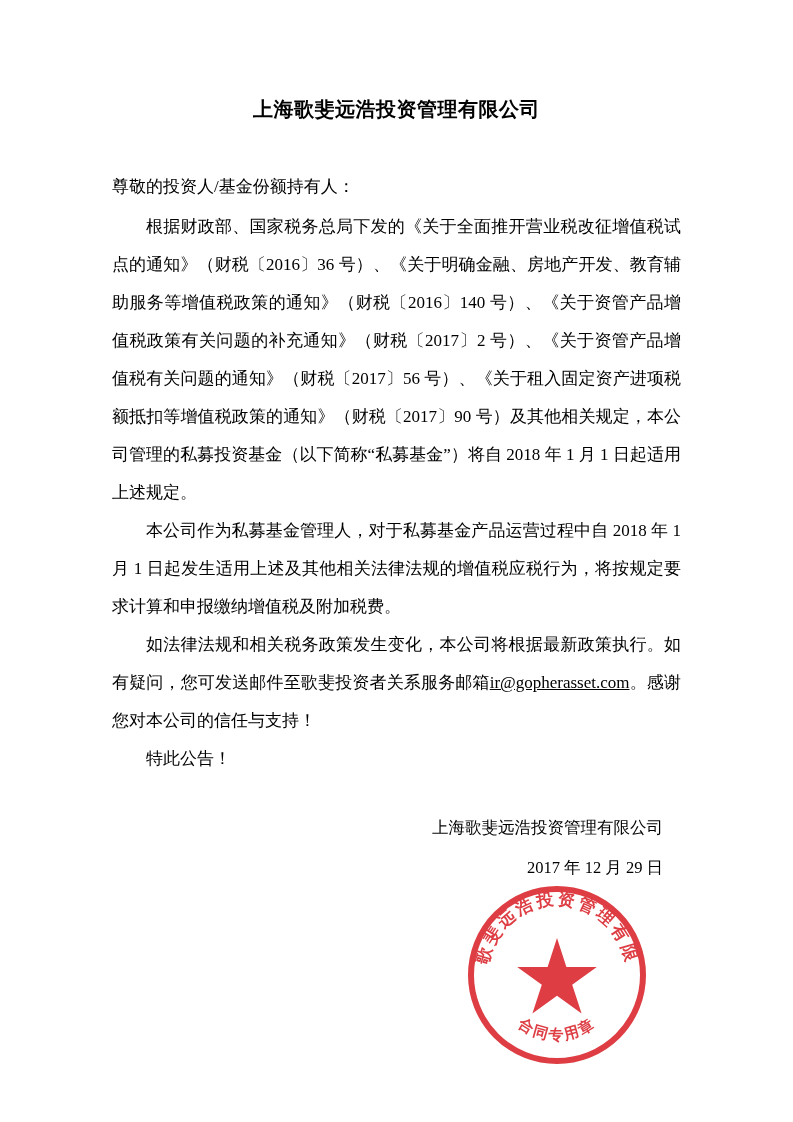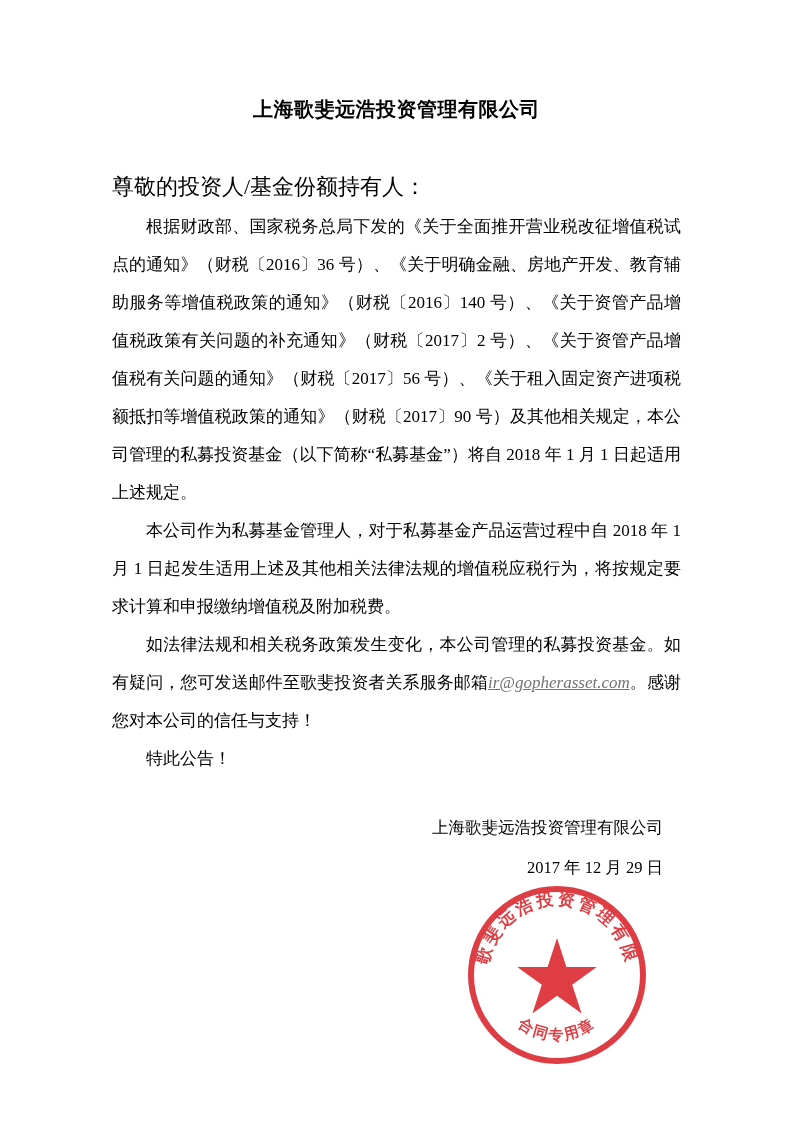--- a/index.html
+++ b/index.html
@@ -27,36 +27,35 @@
     text-align: center;
     margin-bottom: 38px;
   }
   .title-line {
     font-size: 20px;
     font-weight: bold;
     line-height: 42px;
     letter-spacing: 0.5px;
   }
   .salutation {
-    font-size: 22px;
+    font-size: 17px;
     line-height: 38px;
     margin-bottom: 2px;
   }
   .para {
     font-size: 17px;
     line-height: 38px;
     text-align: justify;
     text-justify: inter-ideograph;
     text-indent: 2em;
     margin: 0;
   }
   .link {
     text-decoration: underline;
-    color: #737373;
-    font-style: italic;
+    color: #000000;
   }
   .signature {
     margin-top: 30px;
     text-align: right;
     font-size: 16.5px;
     line-height: 40px;
     padding-right: 18px;
     position: relative;
     z-index: 1;
   }
@@ -82,21 +81,21 @@
 
   <div class="title-block">
     <div class="title-line">上海歌斐远浩投资管理有限公司</div>
   </div>
 
   <div class="salutation">尊敬的投资人/基金份额持有人：</div>
 
   <p class="para">根据财政部、国家税务总局下发的《关于全面推开营业税改征增值税试点的通知》（财税〔2016〕36 号）、《关于明确金融、房地产开发、教育辅助服务等增值税政策的通知》（财税〔2016〕140 号）、《关于资管产品增值税政策有关问题的补充通知》（财税〔2017〕2 号）、《关于资管产品增值税有关问题的通知》（财税〔2017〕56 号）、《关于租入固定资产进项税额抵扣等增值税政策的通知》（财税〔2017〕90 号）及其他相关规定，本公司管理的私募投资基金（以下简称“私募基金”）将自 2018 年 1 月 1 日起适用上述规定。</p>
   <p class="para">本公司作为私募基金管理人，对于私募基金产品运营过程中自 2018 年 1 月 1 日起发生适用上述及其他相关法律法规的增值税应税行为，将按规定要求计算和申报缴纳增值税及附加税费。</p>
 
-  <p class="para"><span>如法律法规和相关税务政策发生变化，本公司管理的私募投资基金。如有疑问，您可发送邮件至歌斐投资者关系服务邮箱</span><a class="link" href="#">ir@gopherasset.com</a><span>。感谢您对本公司的信任与支持！</span></p>
+  <p class="para"><span>如法律法规和相关税务政策发生变化，本公司将根据最新政策执行。如有疑问，您可发送邮件至歌斐投资者关系服务邮箱</span><a class="link" href="#">ir@gopherasset.com</a><span>。感谢您对本公司的信任与支持！</span></p>
 
   <p class="para">特此公告！</p>
 
   <div class="signature">
     <span class="sig-line">上海歌斐远浩投资管理有限公司</span>
     <span class="sig-line">2017 年 12 月 29 日</span>
   </div>
 
   <div class="seal">
     <svg width="190" height="190" viewBox="0 0 190 190" xmlns="http://www.w3.org/2000/svg">

